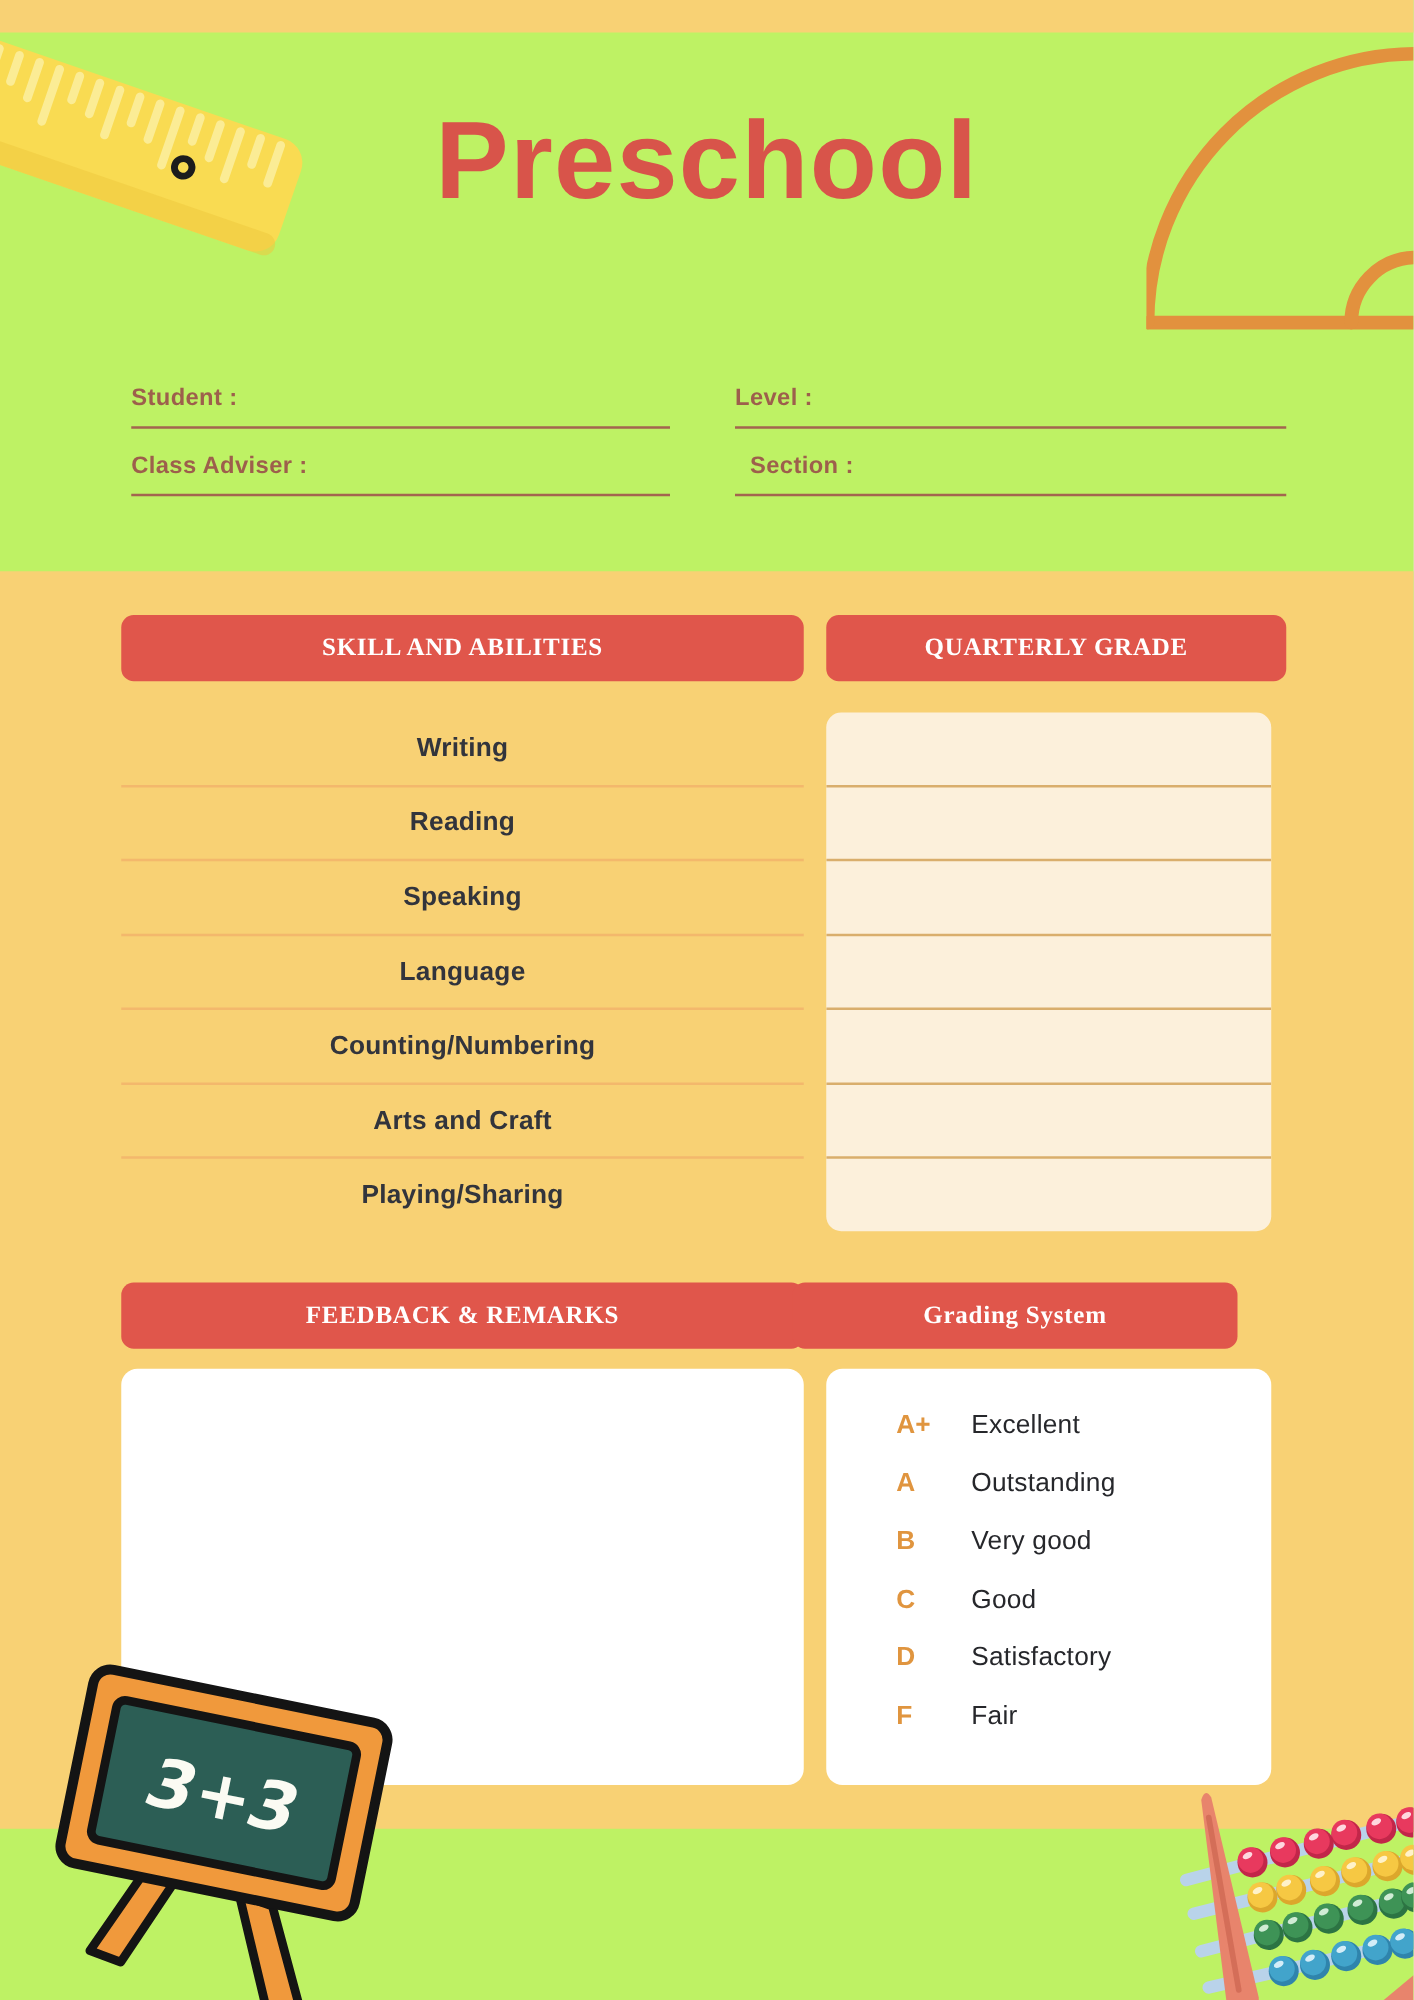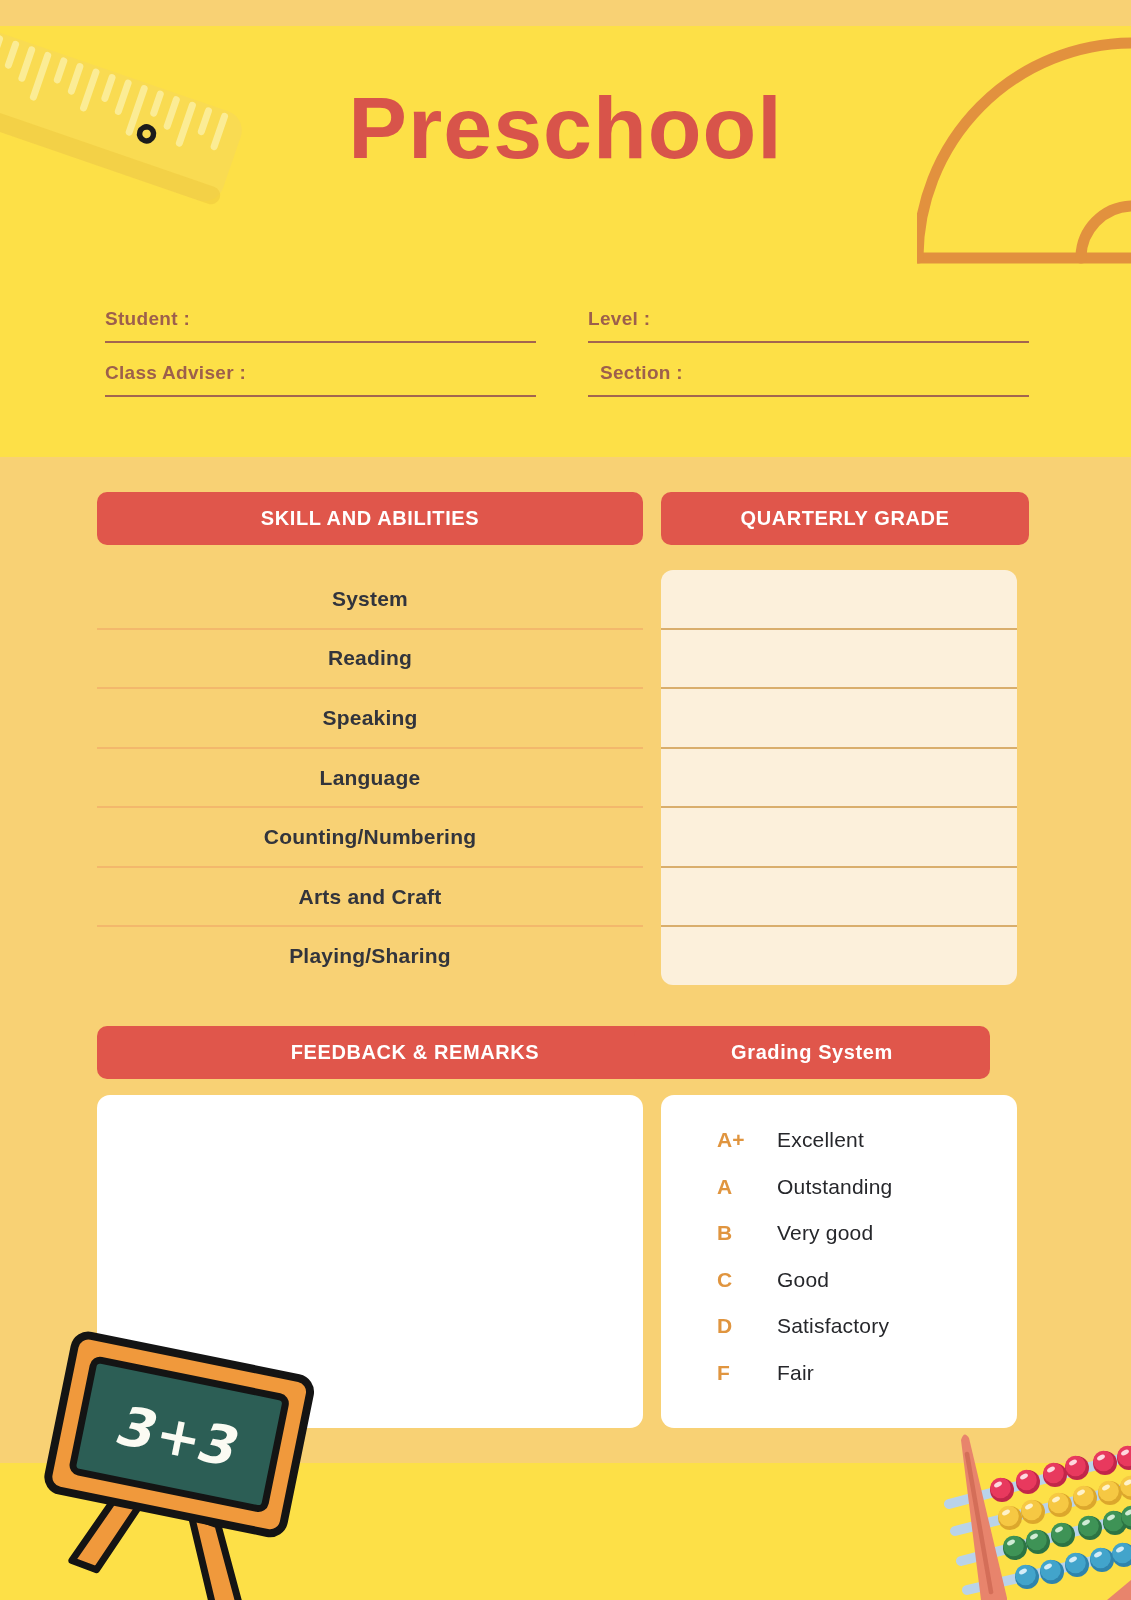--- a/index.html
+++ b/index.html
@@ -1,20 +1,20 @@
 <!DOCTYPE html>
 <html><head>
 <meta charset="utf-8">
 <style>
   html,body{margin:0;padding:0;background:#e9e4da;}
   .page{
     position:relative;
     width:1131px;height:1600px;
     margin:0 auto;
-    background:#fde047;
+    background:#bef264;
     overflow:hidden;
     font-family:"Liberation Sans",sans-serif;
   }
   .strip-top{position:absolute;left:0;top:0;width:100%;height:26px;background:#F8D174;}
   .main-band{position:absolute;left:0;top:457px;width:100%;height:1006px;background:#F8D174;}
 
   
   .page-title{
     position:absolute;left:0;top:84px;width:100%;
     text-align:center;font-size:88px;line-height:1;
@@ -31,21 +31,21 @@
     position:absolute;font-size:19px;font-weight:700;color:#9D5F4C;letter-spacing:.3px;
   }
   .form-line{
     position:absolute;height:0;border-top:2px solid #A3654F;
   }
 
   
   .red-bar{
     position:absolute;height:53px;background:#E0564B;border-radius:10px;
     display:flex;align-items:center;justify-content:center;
-    color:#FFFFFF;font-size:20px;font-weight:700;letter-spacing:.6px;
+    color:#FFFFFF;font-size:20px;font-weight:700;letter-spacing:.6px;font-family:Liberation Serif, serif;
   }
 
   
   .skills-col{
     position:absolute;left:97px;top:570px;width:546px;height:415px;
     display:flex;flex-direction:column;
   }
   .skill-row{
     flex:1;display:flex;align-items:center;justify-content:center;
     font-size:21px;font-weight:600;color:#32343C;letter-spacing:.2px;
@@ -102,40 +102,40 @@
   <div class="form-line" style="left:588px;top:395px;width:441px;"></div>
 
   <div class="red-bar" style="left:97px;top:492px;width:546px;">
     <span>SKILL AND ABILITIES</span>
   </div>
   <div class="red-bar" style="left:661px;top:492px;width:368px;">
     <span>QUARTERLY GRADE</span>
   </div>
 
   <div class="skills-col">
-    <div class="skill-row">System</div>
+    <div class="skill-row">Writing</div>
     <div class="skill-row">Reading</div>
     <div class="skill-row">Speaking</div>
     <div class="skill-row">Language</div>
     <div class="skill-row">Counting/Numbering</div>
     <div class="skill-row">Arts and Craft</div>
     <div class="skill-row">Playing/Sharing</div>
   </div>
 
   <div class="grade-box">
     <div class="grade-cell"></div>
     <div class="grade-cell"></div>
     <div class="grade-cell"></div>
     <div class="grade-cell"></div>
     <div class="grade-cell"></div>
     <div class="grade-cell"></div>
     <div class="grade-cell"></div>
   </div>
 
-  <div class="red-bar" style="left:97px;top:1026px;width:546px;padding-left:45px;">
+  <div class="red-bar" style="left:97px;top:1026px;width:546px;">
     <span>FEEDBACK &amp; REMARKS</span>
   </div>
   <div class="red-bar" style="left:634px;top:1026px;width:356px;">
     <span>Grading System</span>
   </div>
 
   <div class="white-box feedback-box"></div>
 
   <div class="white-box grading-box">
     <div class="grading-row">

